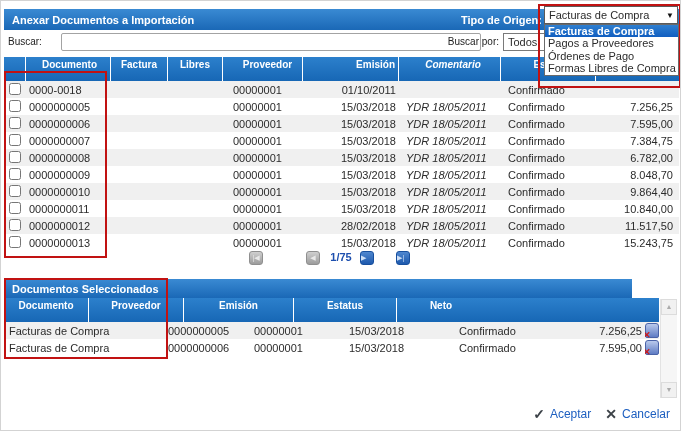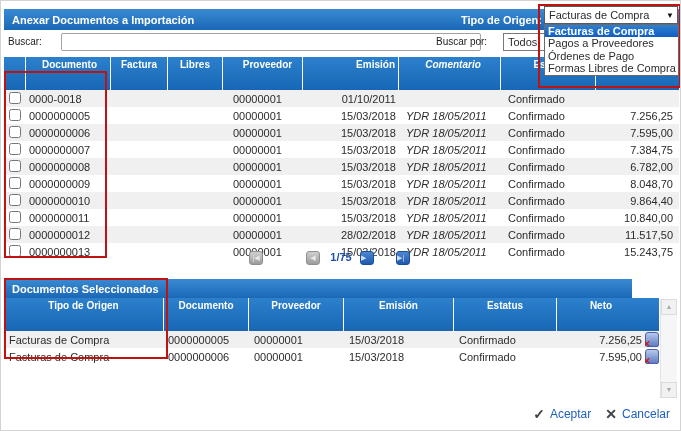--- a/index.html
+++ b/index.html
@@ -20,28 +20,28 @@
   .dd-list{position:absolute;left:543px;top:23px;width:135px;background:#fff;
     border:1px solid #6a6a6a;z-index:41;box-sizing:border-box;}
   .dd-item{height:12.4px;line-height:12.4px;padding-left:3px;font-size:11px;white-space:nowrap;cursor:default;}
   .dd-item.sel{background:linear-gradient(#2e7fd0,#105ec0);color:#fff;font-weight:bold;}
   
   .searchbar{position:absolute;left:3px;top:31px;width:672px;height:23px;}
   .lbl{position:absolute;top:4px;font-size:10px;color:#222;}
   .buscar-lbl{left:4px;}
   .search-input{position:absolute;left:57px;top:1px;width:412px;height:16px;border:1px solid #a3a3a3;
     border-radius:2px;font-family:"Liberation Sans",sans-serif;font-size:11px;padding:0 3px;}
-  .buscarpor-lbl{left:432px;width:63px;text-align:left;}
+  .buscarpor-lbl{left:432px;width:63px;text-align:right;}
   .todos{position:absolute;left:499px;top:1px;width:162px;height:18px;border:1px solid #7a7a7a;
     background:#fff;display:flex;align-items:center;box-sizing:border-box;z-index:5;}
   .todos .v{flex:1;padding-left:4px;}
   .todos .dd-arrow{width:14px;text-align:center;font-size:8px;}
   
   .grid{position:absolute;left:3px;top:56px;width:675px;}
-  .hr{display:flex;height:33px;background:linear-gradient(#2c80cc,#1767b5);}
+  .hr{display:flex;height:24px;background:linear-gradient(#2c80cc,#1767b5);}
   .hc{color:#fff;font-weight:bold;font-size:10px;line-height:16px;text-align:center;
       box-sizing:border-box;border-right:1px solid #fff;white-space:nowrap;overflow:hidden;}
   .hc:last-child{border-right:none;}
   .r{display:flex;height:17px;align-items:center;}
   .r.odd{background:#f0f0f0;justify-content:space-between;}
   .c{box-sizing:border-box;font-size:11px;white-space:nowrap;overflow:hidden;}
   
   .m0{width:22px;text-align:center;}
   .m1{width:85px;padding-left:3px;}
   .m2{width:57px;}
@@ -257,21 +257,20 @@
     <button class="pg act" style="left:356px">▶</button>
     <button class="pg act" style="left:392px">▶|</button>
   </div>
 
   <div class="sel-title">
     <span class="t">Documentos Seleccionados</span>
   </div>
 
   <div class="sel-grid">
     <div class="hr">
-      <div class="hc s0">Tipo de Origen</div>
       <div class="hc s1">Documento</div>
       <div class="hc s2">Proveedor</div>
       <div class="hc s3">Emisión</div>
       <div class="hc s4">Estatus</div>
       <div class="hc s5">Neto</div>
     </div>
     <div class="r odd">
       <div class="c s0">Facturas de Compra</div>
       <div class="c s1">0000000005</div>
       <div class="c s2">00000001</div>

